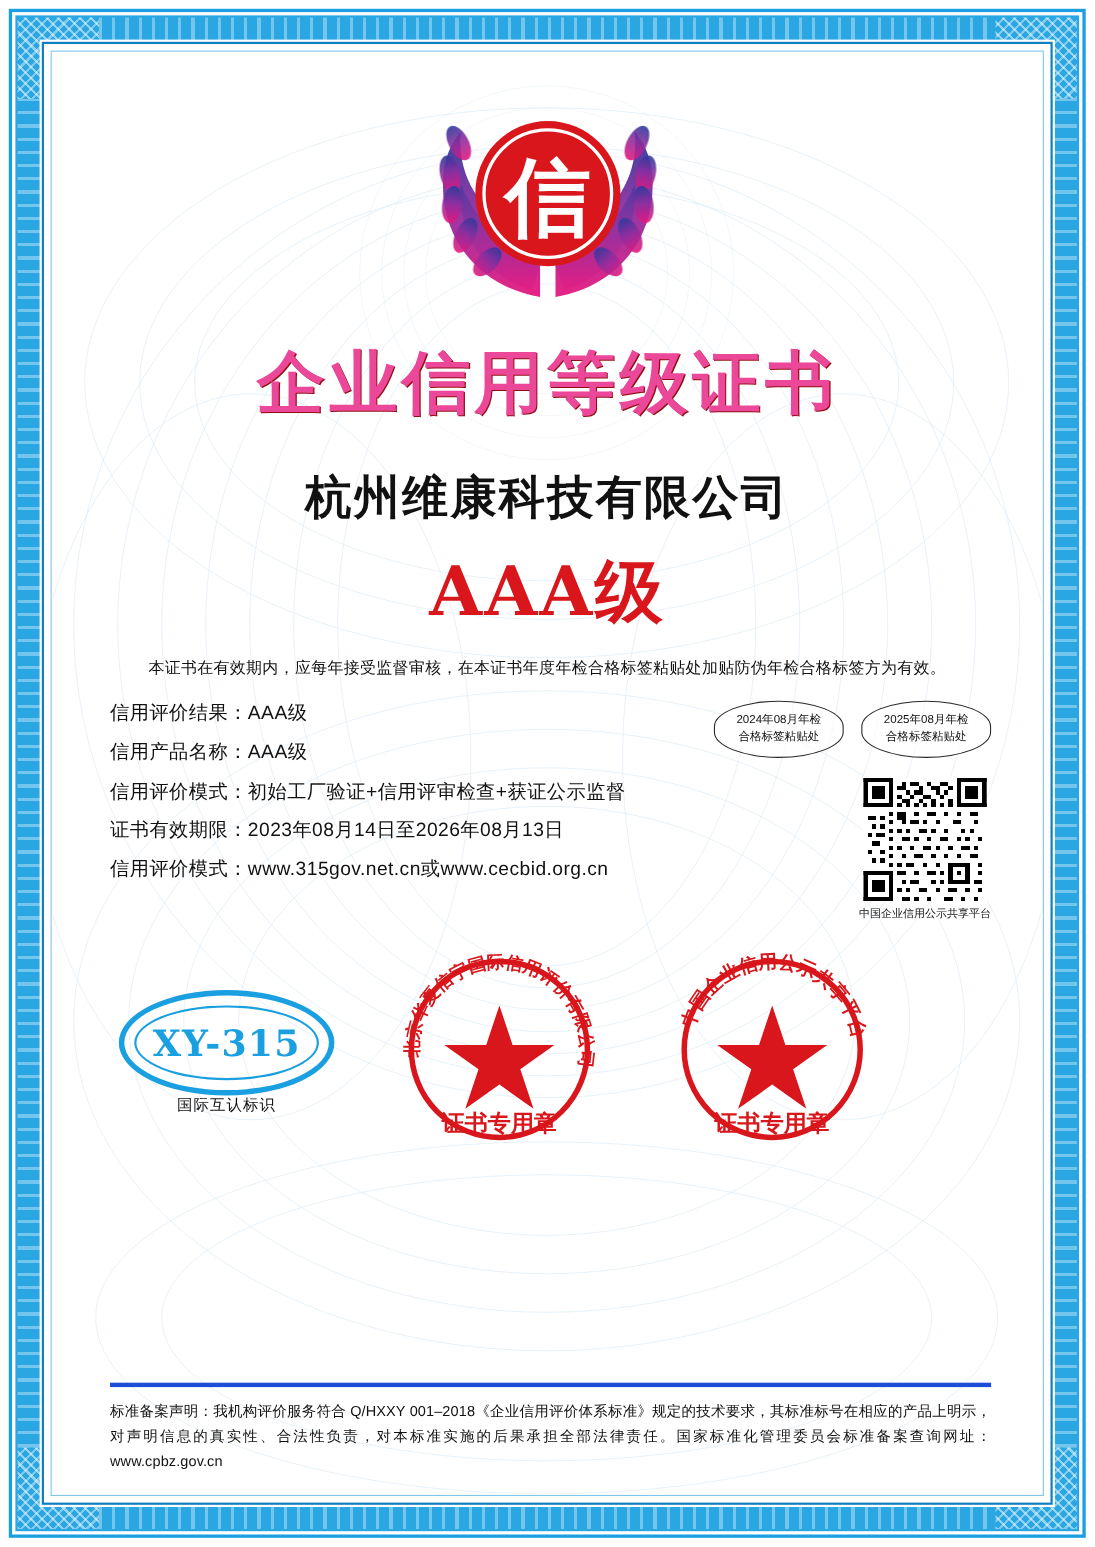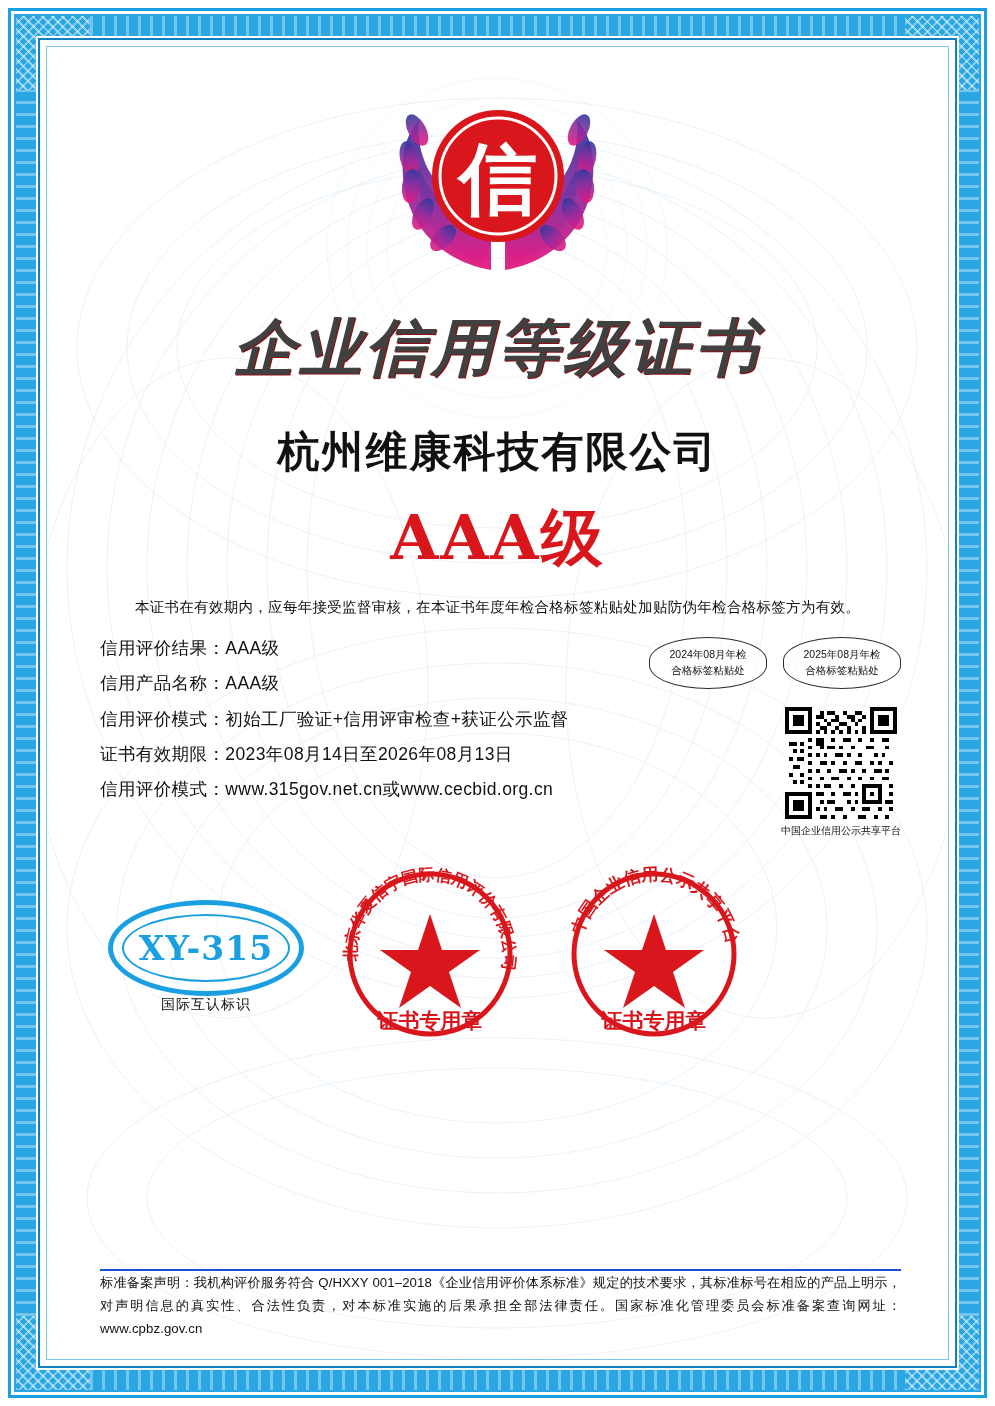--- a/index.html
+++ b/index.html
@@ -92,24 +92,23 @@
     margin-top: 26px;
     width: 250px; height: 220px;
     position: relative;
   }
 
   .cert-title {
     margin-top: 12px;
     font-size: 62px;
     font-weight: bold;
     letter-spacing: 4px;
-    color: #404040;
+    color: #ec4899;
     text-shadow: 1px 1px 0 #8f0d10;
     font-family: "DejaVu Sans", "Liberation Sans", sans-serif;
-    font-style: italic;
   }
 
   .company-name {
     margin-top: 34px;
     font-size: 42px;
     font-weight: bold;
     color: #111;
     letter-spacing: 2px;
   }
 
@@ -207,21 +206,21 @@
   }
 
   
   .seals-row {
     margin-top: 18px;
     width: 100%;
     display: flex;
     align-items: center;
     justify-content: flex-start;
     padding-left: 60px;
-    gap: 28px;
+    gap: 52px;
   }
 
   .xy-badge-wrap {
     display: flex;
     flex-direction: column;
     align-items: center;
     margin-top: 6px;
   }
   .xy-badge {
     width: 196px; height: 96px;
@@ -249,21 +248,22 @@
     font-size: 14px;
     color: #111;
     letter-spacing: 1px;
   }
 
   .seal { width: 196px; height: 196px; position: relative; }
 
   .footer {
     position: absolute;
     left: 52px; right: 46px; bottom: 18px;
-    border-top: 2px solid #1d4ed8;
+    border-top: 4px solid #1d4ed8;
+    padding-top: 10px;
     font-size: 13.2px;
     line-height: 1.75;
     color: #111;
     text-align: justify;
     letter-spacing: .1px;
   }
 </style>
 </head>
 <body>
 

